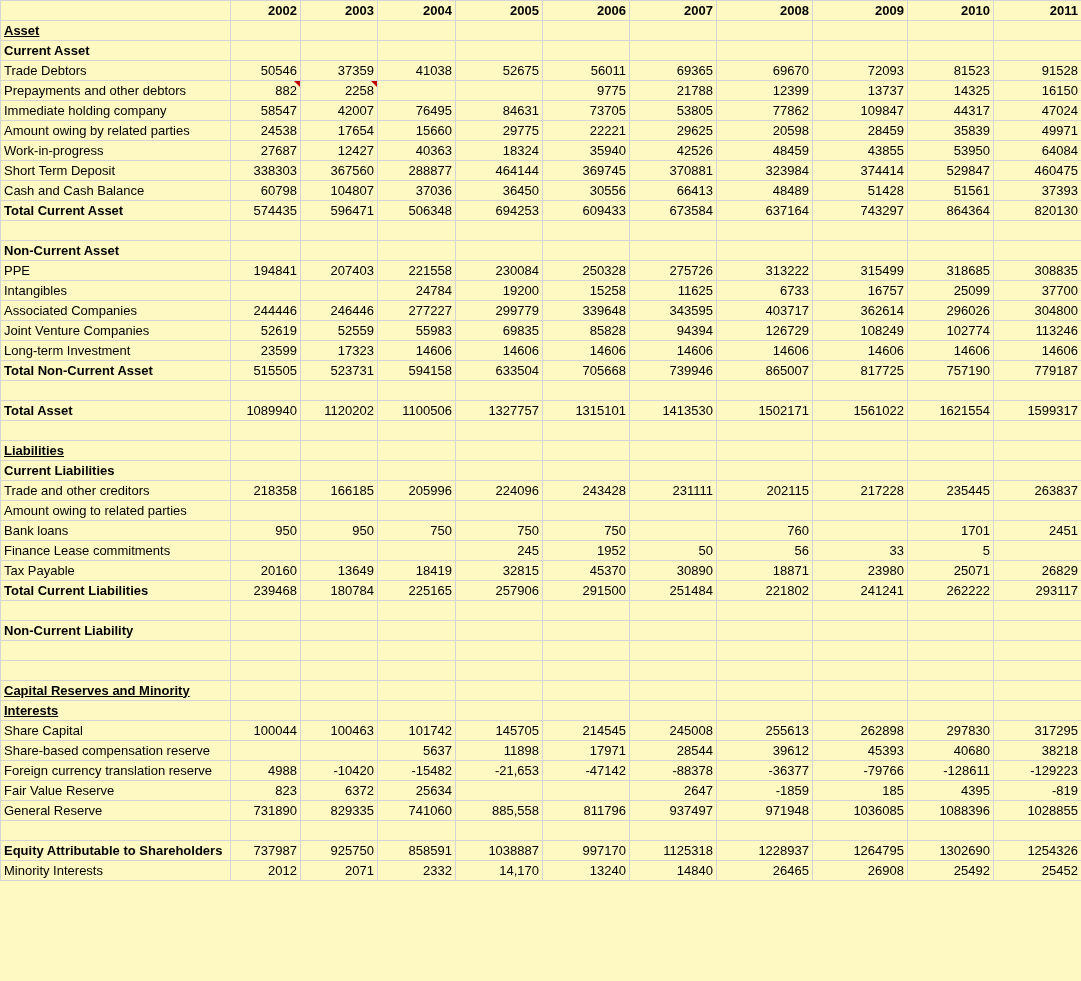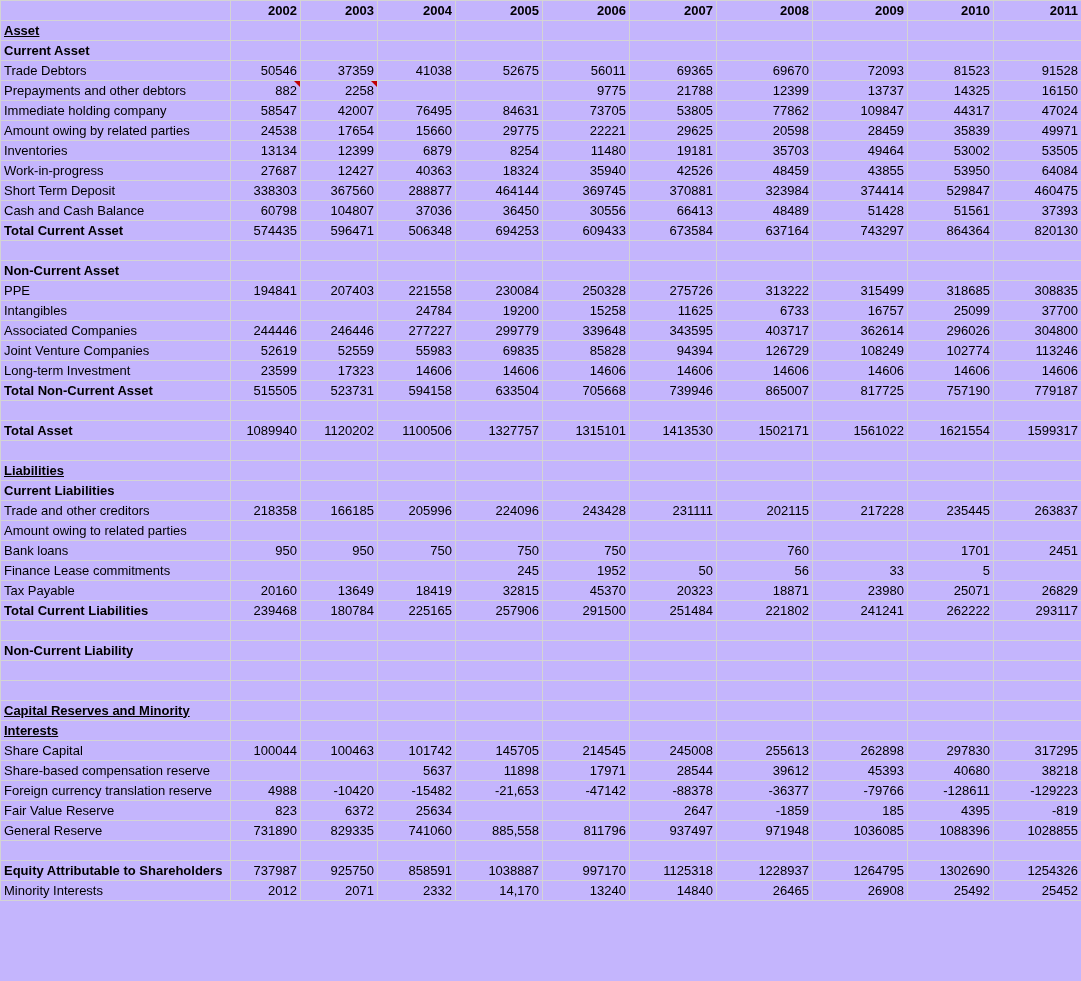--- a/index.html
+++ b/index.html
@@ -2,21 +2,21 @@
 <html><head>
 <meta charset="utf-8">
 <style>
   * { box-sizing: border-box; margin: 0; padding: 0; }
   html, body { background: #ffffff; }
   body { font-family: "Liberation Sans", sans-serif; color: #000; }
   .sheet {
     width: 1081px;
     height: 981px;
     overflow: hidden;
-    background: #c4b5fd;
+    background: #fef9c3;
   }
   table {
     border-collapse: collapse;
     table-layout: fixed;
     width: 1081px;
   }
   th, td {
     border: 1px solid #d4d4d4;
     height: 20px;
     font-size: 13px;
@@ -149,33 +149,20 @@
           <td class="num">15660</td>
           <td class="num">29775</td>
           <td class="num">22221</td>
           <td class="num">29625</td>
           <td class="num">20598</td>
           <td class="num">28459</td>
           <td class="num">35839</td>
           <td class="num">49971</td>
         </tr>
         <tr>
-          <td class="label-col">Inventories</td>
-          <td class="num">13134</td>
-          <td class="num">12399</td>
-          <td class="num">6879</td>
-          <td class="num">8254</td>
-          <td class="num">11480</td>
-          <td class="num">19181</td>
-          <td class="num">35703</td>
-          <td class="num">49464</td>
-          <td class="num">53002</td>
-          <td class="num">53505</td>
-        </tr>
-        <tr>
           <td class="label-col">Work-in-progress</td>
           <td class="num">27687</td>
           <td class="num">12427</td>
           <td class="num">40363</td>
           <td class="num">18324</td>
           <td class="num">35940</td>
           <td class="num">42526</td>
           <td class="num">48459</td>
           <td class="num">43855</td>
           <td class="num">53950</td>
@@ -441,21 +428,21 @@
           <td class="num">5</td>
           <td class="num"></td>
         </tr>
         <tr>
           <td class="label-col">Tax Payable</td>
           <td class="num">20160</td>
           <td class="num">13649</td>
           <td class="num">18419</td>
           <td class="num">32815</td>
           <td class="num">45370</td>
-          <td class="num">20323</td>
+          <td class="num">30890</td>
           <td class="num">18871</td>
           <td class="num">23980</td>
           <td class="num">25071</td>
           <td class="num">26829</td>
         </tr>
         <tr>
           <td class="label-col bold">Total Current Liabilities</td>
           <td class="num">239468</td>
           <td class="num">180784</td>
           <td class="num">225165</td>

